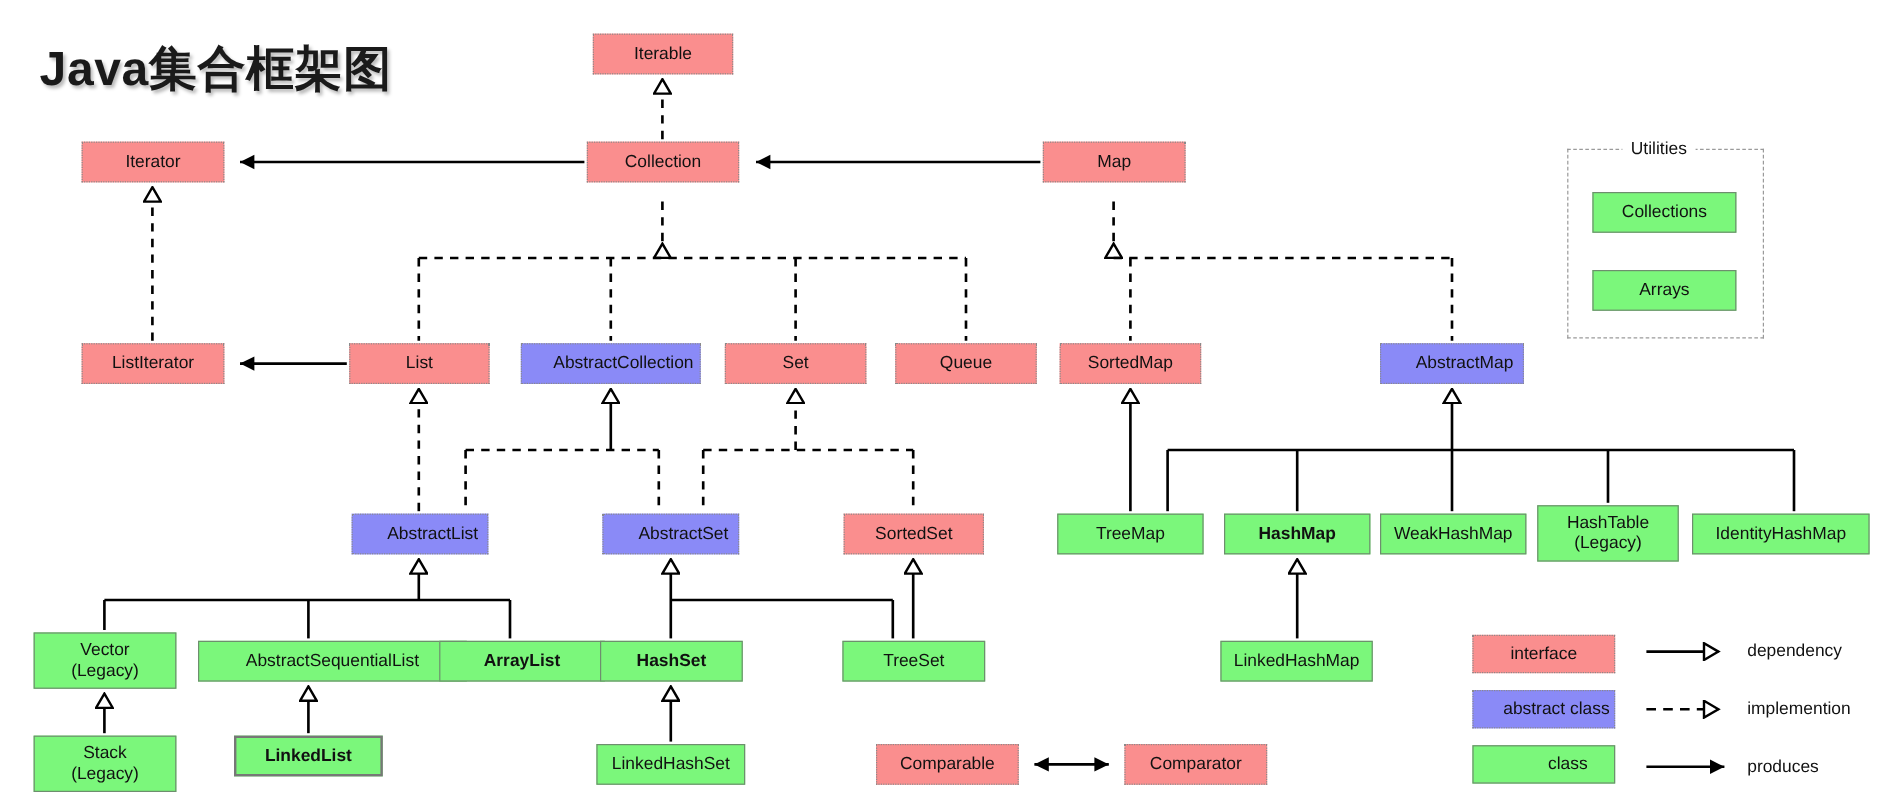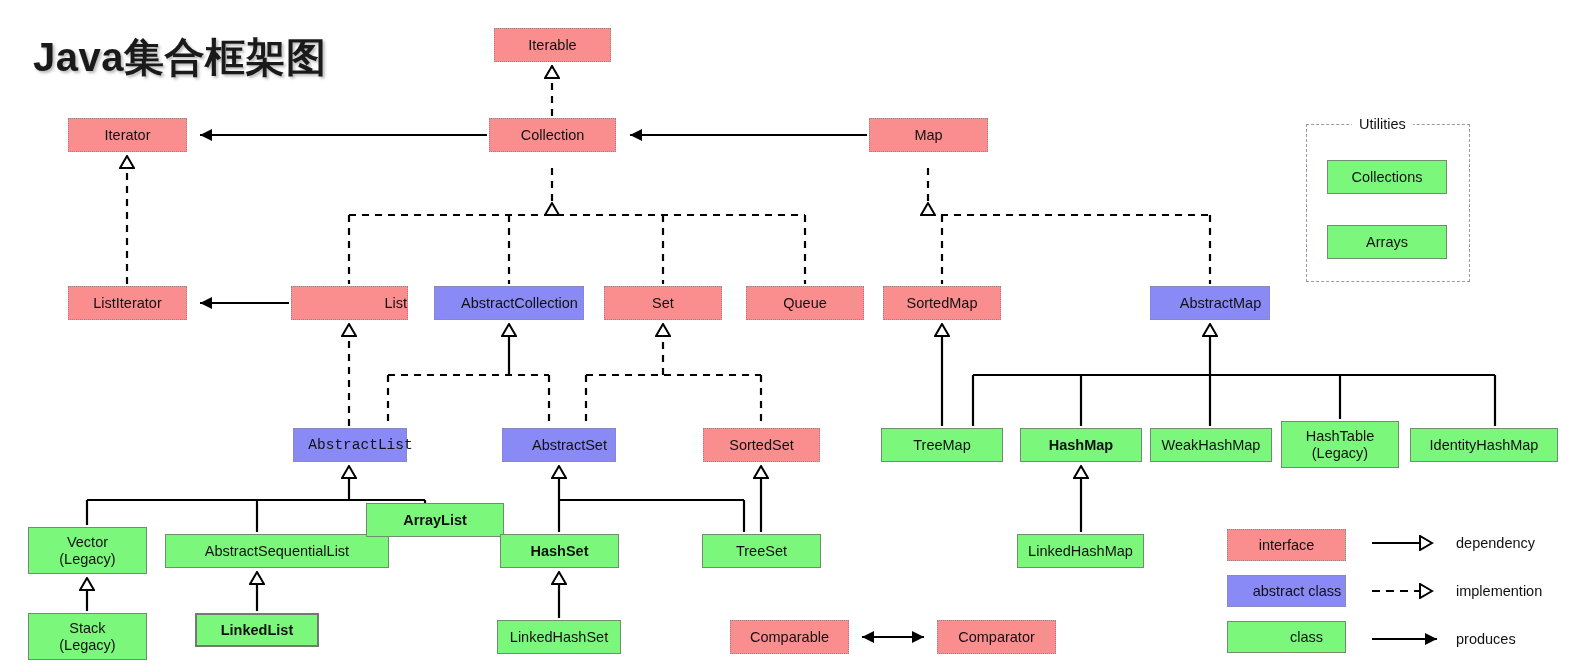--- a/index.html
+++ b/index.html
@@ -214,21 +214,21 @@
   </div>
 
   <div class="node iface" style="left:869px; top:118px; width:119px; height:34px;">
     <span>Map</span>
   </div>
 
   <div class="node iface" style="left:68px; top:286px; width:119px; height:34px;">
     <span>ListIterator</span>
   </div>
 
-  <div class="node iface" style="left:291px; top:286px; width:117px; height:34px;justify-content:flex-end;">
+  <div class="node iface" style="left:291px; top:286px; width:117px; height:34px;">
     <span>List</span>
   </div>
 
   <div class="node abs" style="left:434px; top:286px; width:150px; height:34px;">
     <span>AbstractCollection</span>
   </div>
 
   <div class="node iface" style="left:604px; top:286px; width:118px; height:34px;">
     <span>Set</span>
   </div>
@@ -238,21 +238,21 @@
   </div>
 
   <div class="node iface" style="left:883px; top:286px; width:118px; height:34px;">
     <span>SortedMap</span>
   </div>
 
   <div class="node abs" style="left:1150px; top:286px; width:120px; height:34px;">
     <span>AbstractMap</span>
   </div>
 
-  <div class="node abs" style="left:293px; top:428px; width:114px; height:34px;font-family:Liberation Mono, monospace;">
+  <div class="node abs" style="left:293px; top:428px; width:114px; height:34px;">
     <span>AbstractList</span>
   </div>
 
   <div class="node abs" style="left:502px; top:428px; width:114px; height:34px;">
     <span>AbstractSet</span>
   </div>
 
   <div class="node iface" style="left:703px; top:428px; width:117px; height:34px;">
     <span>SortedSet</span>
   </div>
@@ -280,21 +280,21 @@
 
   <div class="node cls" style="left:28px; top:527px; width:119px; height:47px; flex-direction:column;text-align:right;">
     <span>Vector</span>
     <span class="sub">(Legacy)</span>
   </div>
 
   <div class="node cls" style="left:165px; top:534px; width:224px; height:34px;">
     <span>AbstractSequentialList</span>
   </div>
 
-  <div class="node cls strong" style="left:366px; top:503px; width:138px; height:34px;">
+  <div class="node cls strong" style="left:366px; top:534px; width:138px; height:34px;">
     <span>ArrayList</span>
   </div>
 
   <div class="node cls strong" style="left:500px; top:534px; width:119px; height:34px;">
     <span>HashSet</span>
   </div>
 
   <div class="node cls" style="left:702px; top:534px; width:119px; height:34px;">
     <span>TreeSet</span>
   </div>

